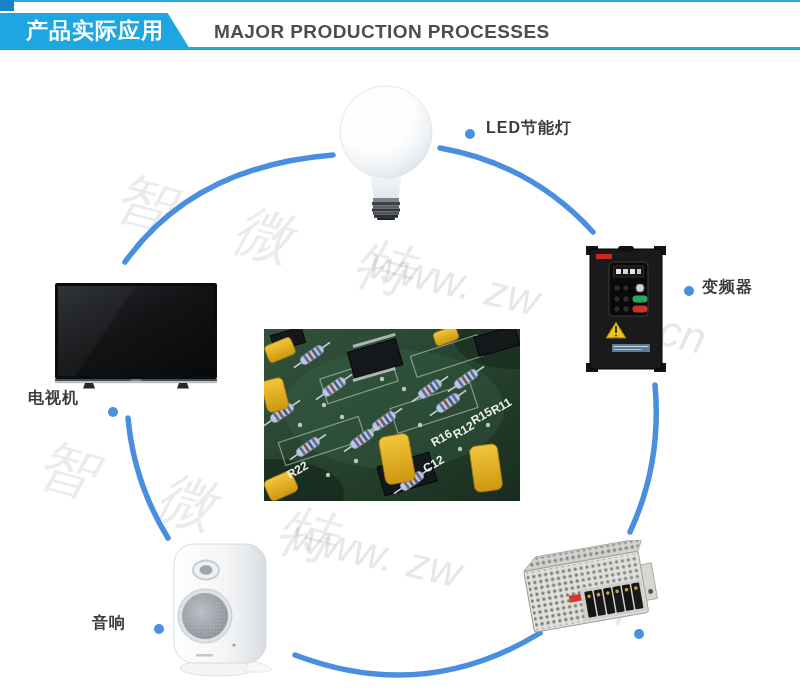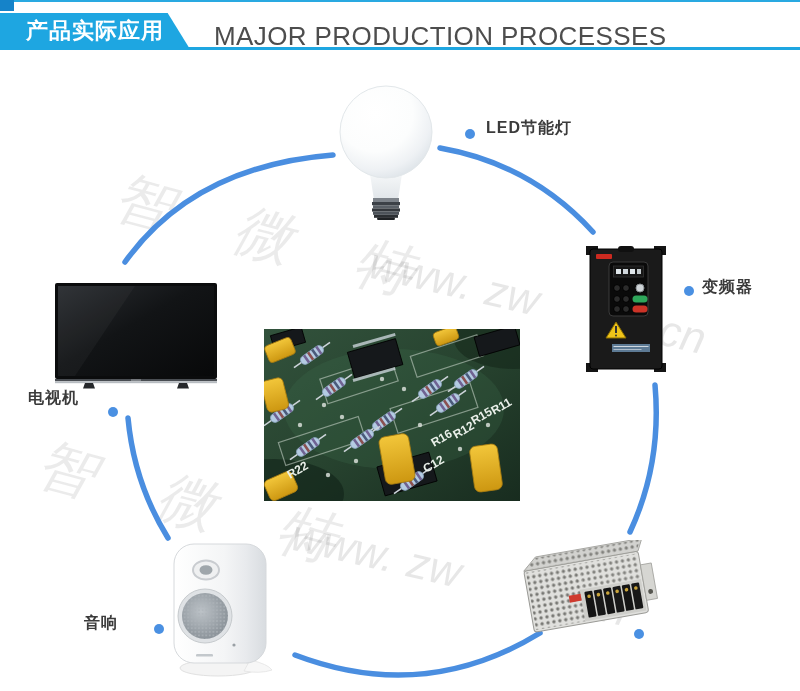--- a/index.html
+++ b/index.html
@@ -10,22 +10,22 @@
   
   .top-line{position:absolute;left:0;top:0;width:800px;height:2px;background:#29a9e1;}
   .corner-square{position:absolute;left:0;top:0;width:14px;height:11px;background:#1583c9;}
   .banner{
     position:absolute;left:0;top:13px;width:202px;height:36px;background:#1ea6e1;
     clip-path:polygon(0 0,83% 0,94% 100%,0 100%);
     display:flex;align-items:center;z-index:6;
   }
   .banner span{color:#ffffff;font-size:22px;font-weight:700;padding-left:26px;letter-spacing:1px;}
   .header-title{
-    position:absolute;left:214px;top:21px;font-size:26px;color:#4d4d4d;
-    font-weight:400;letter-spacing:0.4px;z-index:6;
+    position:absolute;left:214px;top:21px;font-size:19px;color:#4d4d4d;
+    font-weight:700;letter-spacing:0.4px;z-index:6;
   }
   .header-rule{position:absolute;left:0;top:47px;width:800px;height:3px;background:#1ea6e1;z-index:5;}
   
   .wm{position:absolute;white-space:nowrap;font-style:italic;z-index:1;transform-origin:left top;}
   .wm-brand{font-family:"Liberation Serif", serif;font-size:58px;color:rgba(60,60,60,0.10);letter-spacing:26px;transform:rotate(15deg);}
   .wm-url{font-size:44px;color:rgba(60,60,60,0.12);font-weight:500;transform:rotate(13deg);}
   .wm-url .g1{margin-left:14px;}
   .wm-url .g2{margin-left:112px;}
   
   #arcs{position:absolute;left:0;top:0;z-index:2;pointer-events:none;}
@@ -312,18 +312,18 @@
 
   <span class="bullet" style="left:465px;top:129px;"></span>
   <div class="item-label" style="left:486px;top:118px;">LED节能灯</div>
 
   <span class="bullet" style="left:684px;top:286px;"></span>
   <div class="item-label" style="left:702px;top:277px;text-align:right;">变频器</div>
 
   <div class="item-label" style="left:28px;top:388px;">电视机</div>
   <span class="bullet" style="left:108px;top:407px;"></span>
 
-  <div class="item-label" style="left:84px;top:613px;">音响</div>
+  <div class="item-label" style="left:92px;top:613px;">音响</div>
   <span class="bullet" style="left:154px;top:624px;"></span>
 
   <span class="bullet" style="left:634px;top:629px;"></span>
 
 </div>
 
 </body></html>

